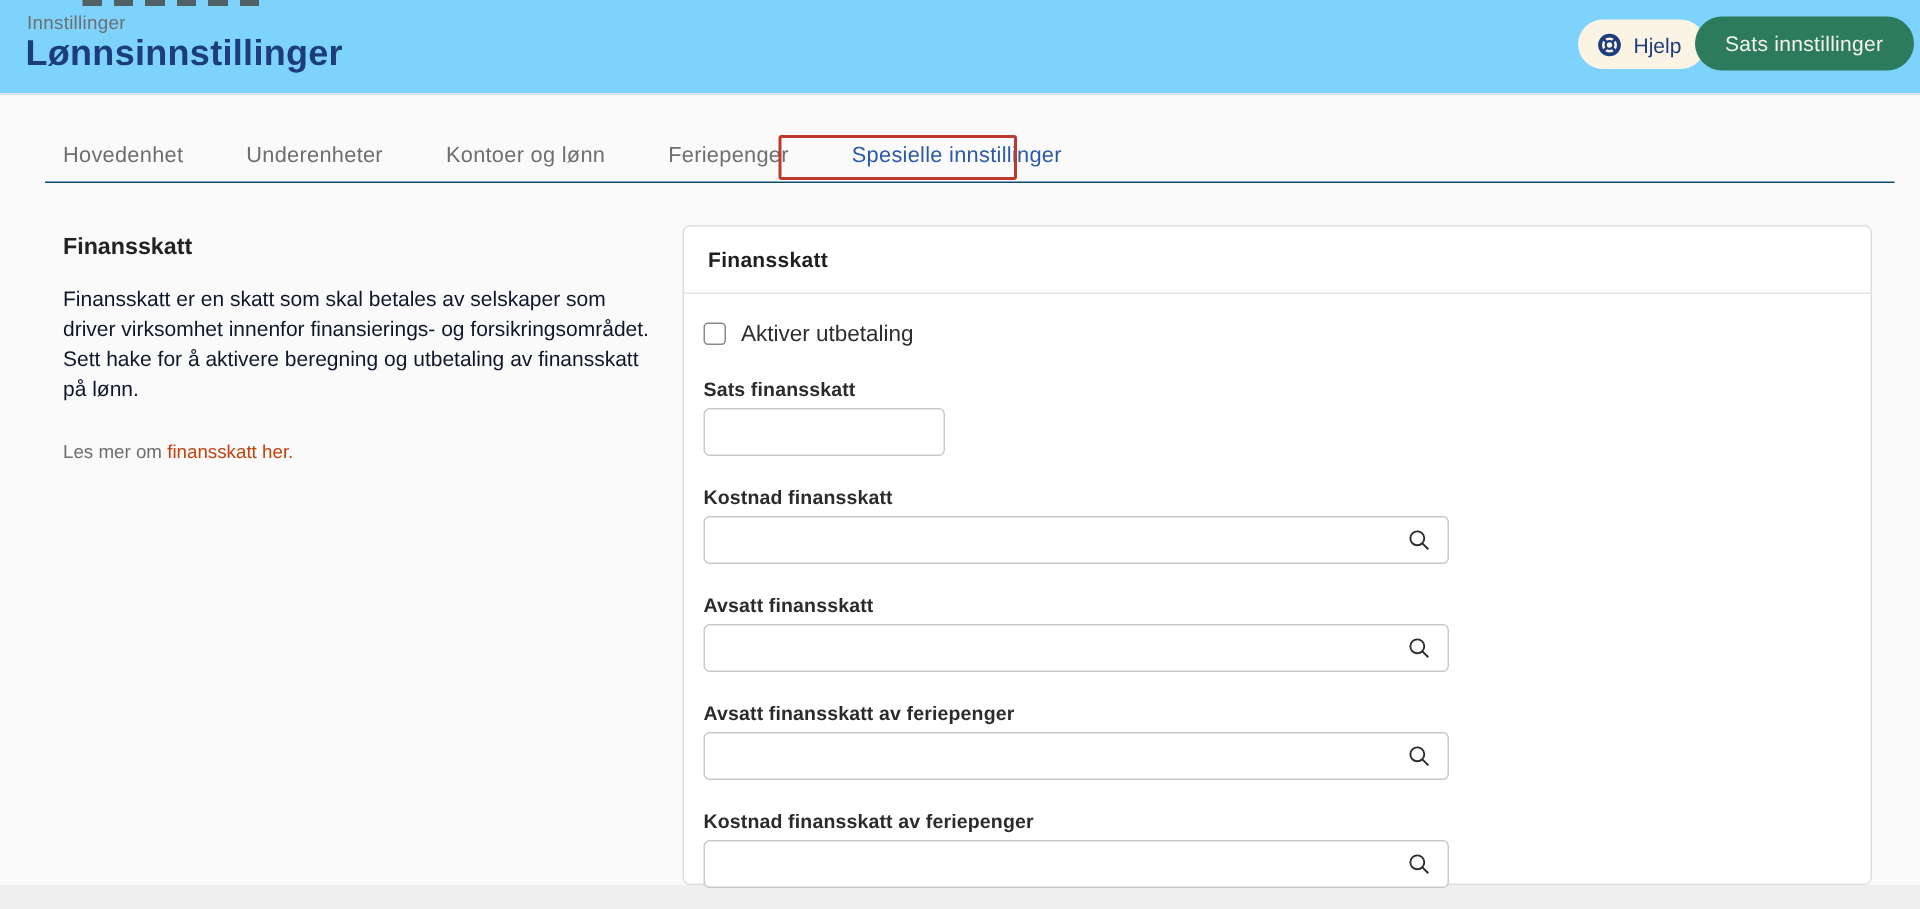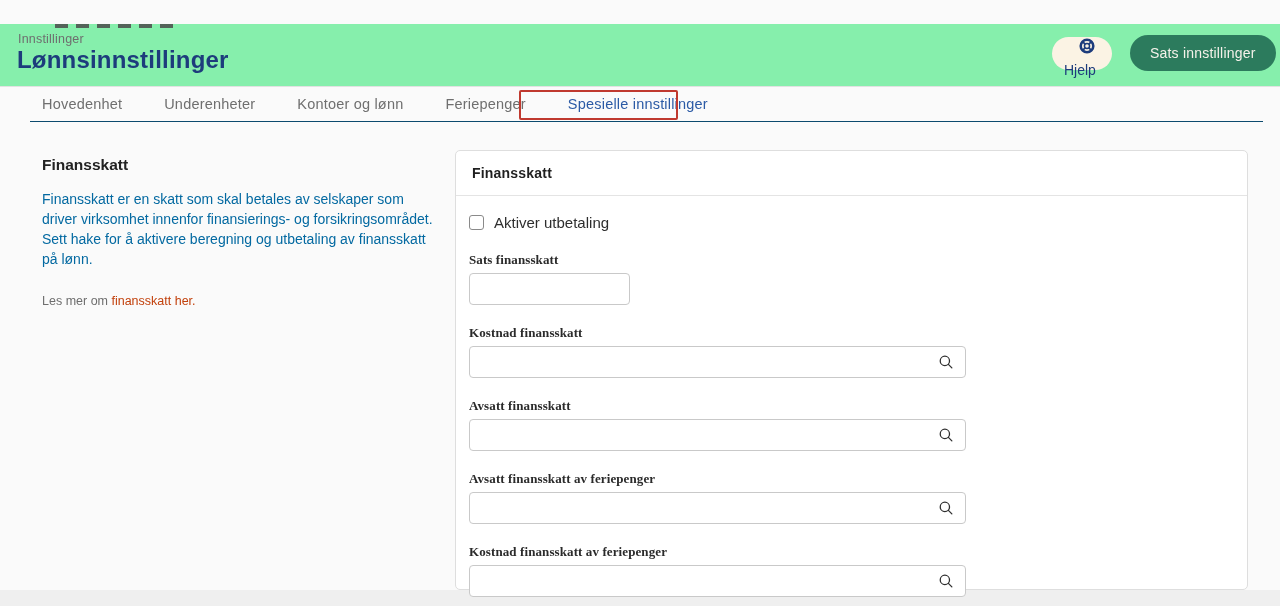--- a/index.html
+++ b/index.html
@@ -8,40 +8,40 @@
     font-family:"Liberation Sans", sans-serif;
     background:#efefef;
     position:relative;
     overflow:hidden;
   }
   .page { position:absolute; left:0; top:0; width:1280px; height:590px; background:#fafafa; }
 
   
   .header {
     position:absolute; left:0; top:0; width:1280px; height:63px;
-    background:#86efac; border-bottom:1px solid #e2e2e2;margin-top:24px;
+    background:#7dd3fc; border-bottom:1px solid #e2e2e2;
   }
   .clipped-artifact {
     position:absolute; left:55px; top:0; width:122px; height:4px;
     background:repeating-linear-gradient(90deg,#4a4a4a 0 13px, transparent 13px 21px);
     opacity:.85;
   }
   .breadcrumb {
     position:absolute; left:18px; top:8px;
     font-size:12.5px; color:#6e6e6e; letter-spacing:.2px;
   }
   .page-title {
     position:absolute; left:17px; top:22px;
     font-size:24px; font-weight:bold; color:#1d3c7c; letter-spacing:.2px;
   }
   .help-btn {
     position:absolute; left:1052px; top:13px; height:33px; padding:0 16px 0 12px;
     background:#fbf3e4; border:none; border-radius:17px;
-    display:flex; align-items:flex-end; gap:7px; cursor:pointer;
-    font-family:inherit; font-size:14px; color:#1d3c7c; font-weight:500;flex-direction:column;
+    display:flex; align-items:center; gap:7px; cursor:pointer;
+    font-family:inherit; font-size:14px; color:#1d3c7c; font-weight:500;
   }
   .save-btn {
     position:absolute; left:1130px; top:11px; height:36px; padding:0 20px;
     background:#2c7b5d; border:none; border-radius:18px;
     display:flex; align-items:center; cursor:pointer;
     font-family:inherit; font-size:14px; color:#f5f2ea; letter-spacing:.2px;
   }
 
   
   .tabbar {
@@ -56,21 +56,21 @@
   .tab.active { color:#2b5aa5; font-weight:500; }
   .annotation-box {
     position:absolute; left:519px; top:90px; width:159px; height:30px;
     border:2px solid #c0392f; border-radius:2px; pointer-events:none;
   }
 
   
   .info-panel { position:absolute; left:42px; top:156px; width:400px; }
   .info-heading { font-size:15.5px; font-weight:bold; color:#222; }
   .info-text {
-    margin-top:15px; font-size:14px; line-height:20px; color:#0369a1;
+    margin-top:15px; font-size:14px; line-height:20px; color:#0f172a;
     max-width:398px;
   }
   .read-more { margin-top:25px; font-size:12.5px; color:#6e6e6e; }
   .read-more a { color:#c2410c; text-decoration:none; cursor:pointer; }
 
   
   .card {
     position:absolute; left:455px; top:150px; width:793px; height:440px;
     background:#ffffff; border:1px solid #dedede; border-radius:5px;
   }
@@ -81,21 +81,21 @@
   .card-title { font-size:14px; font-weight:bold; color:#1f1f1f; letter-spacing:.2px; }
   .card-body { padding:18px 16px 0 13px; }
 
   .checkbox-row { display:flex; align-items:center; gap:10px; height:17px; margin-bottom:21px; }
   .checkbox {
     width:15px; height:15px; background:#fff; border:1.5px solid #8a8a8a;
     border-radius:3px; cursor:pointer; flex:0 0 auto;
   }
   .checkbox-label { font-size:15px; color:#2e2e2e; cursor:default; }
 
-  .field-group { margin-bottom:20px;font-family:Liberation Serif, serif; }
+  .field-group { margin-bottom:20px; }
   .field-label {
     display:block; font-size:13px; font-weight:bold; color:#2b2b2b;
     margin-bottom:5px; letter-spacing:.1px;
   }
   .text-input {
     width:161px; height:32px; border:1px solid #c9c9c9; border-radius:4px;
     background:#fff; font-family:inherit; font-size:14px; padding:0 8px; color:#333;
   }
   .search-wrap { position:relative; width:497px; }
   .search-input {

